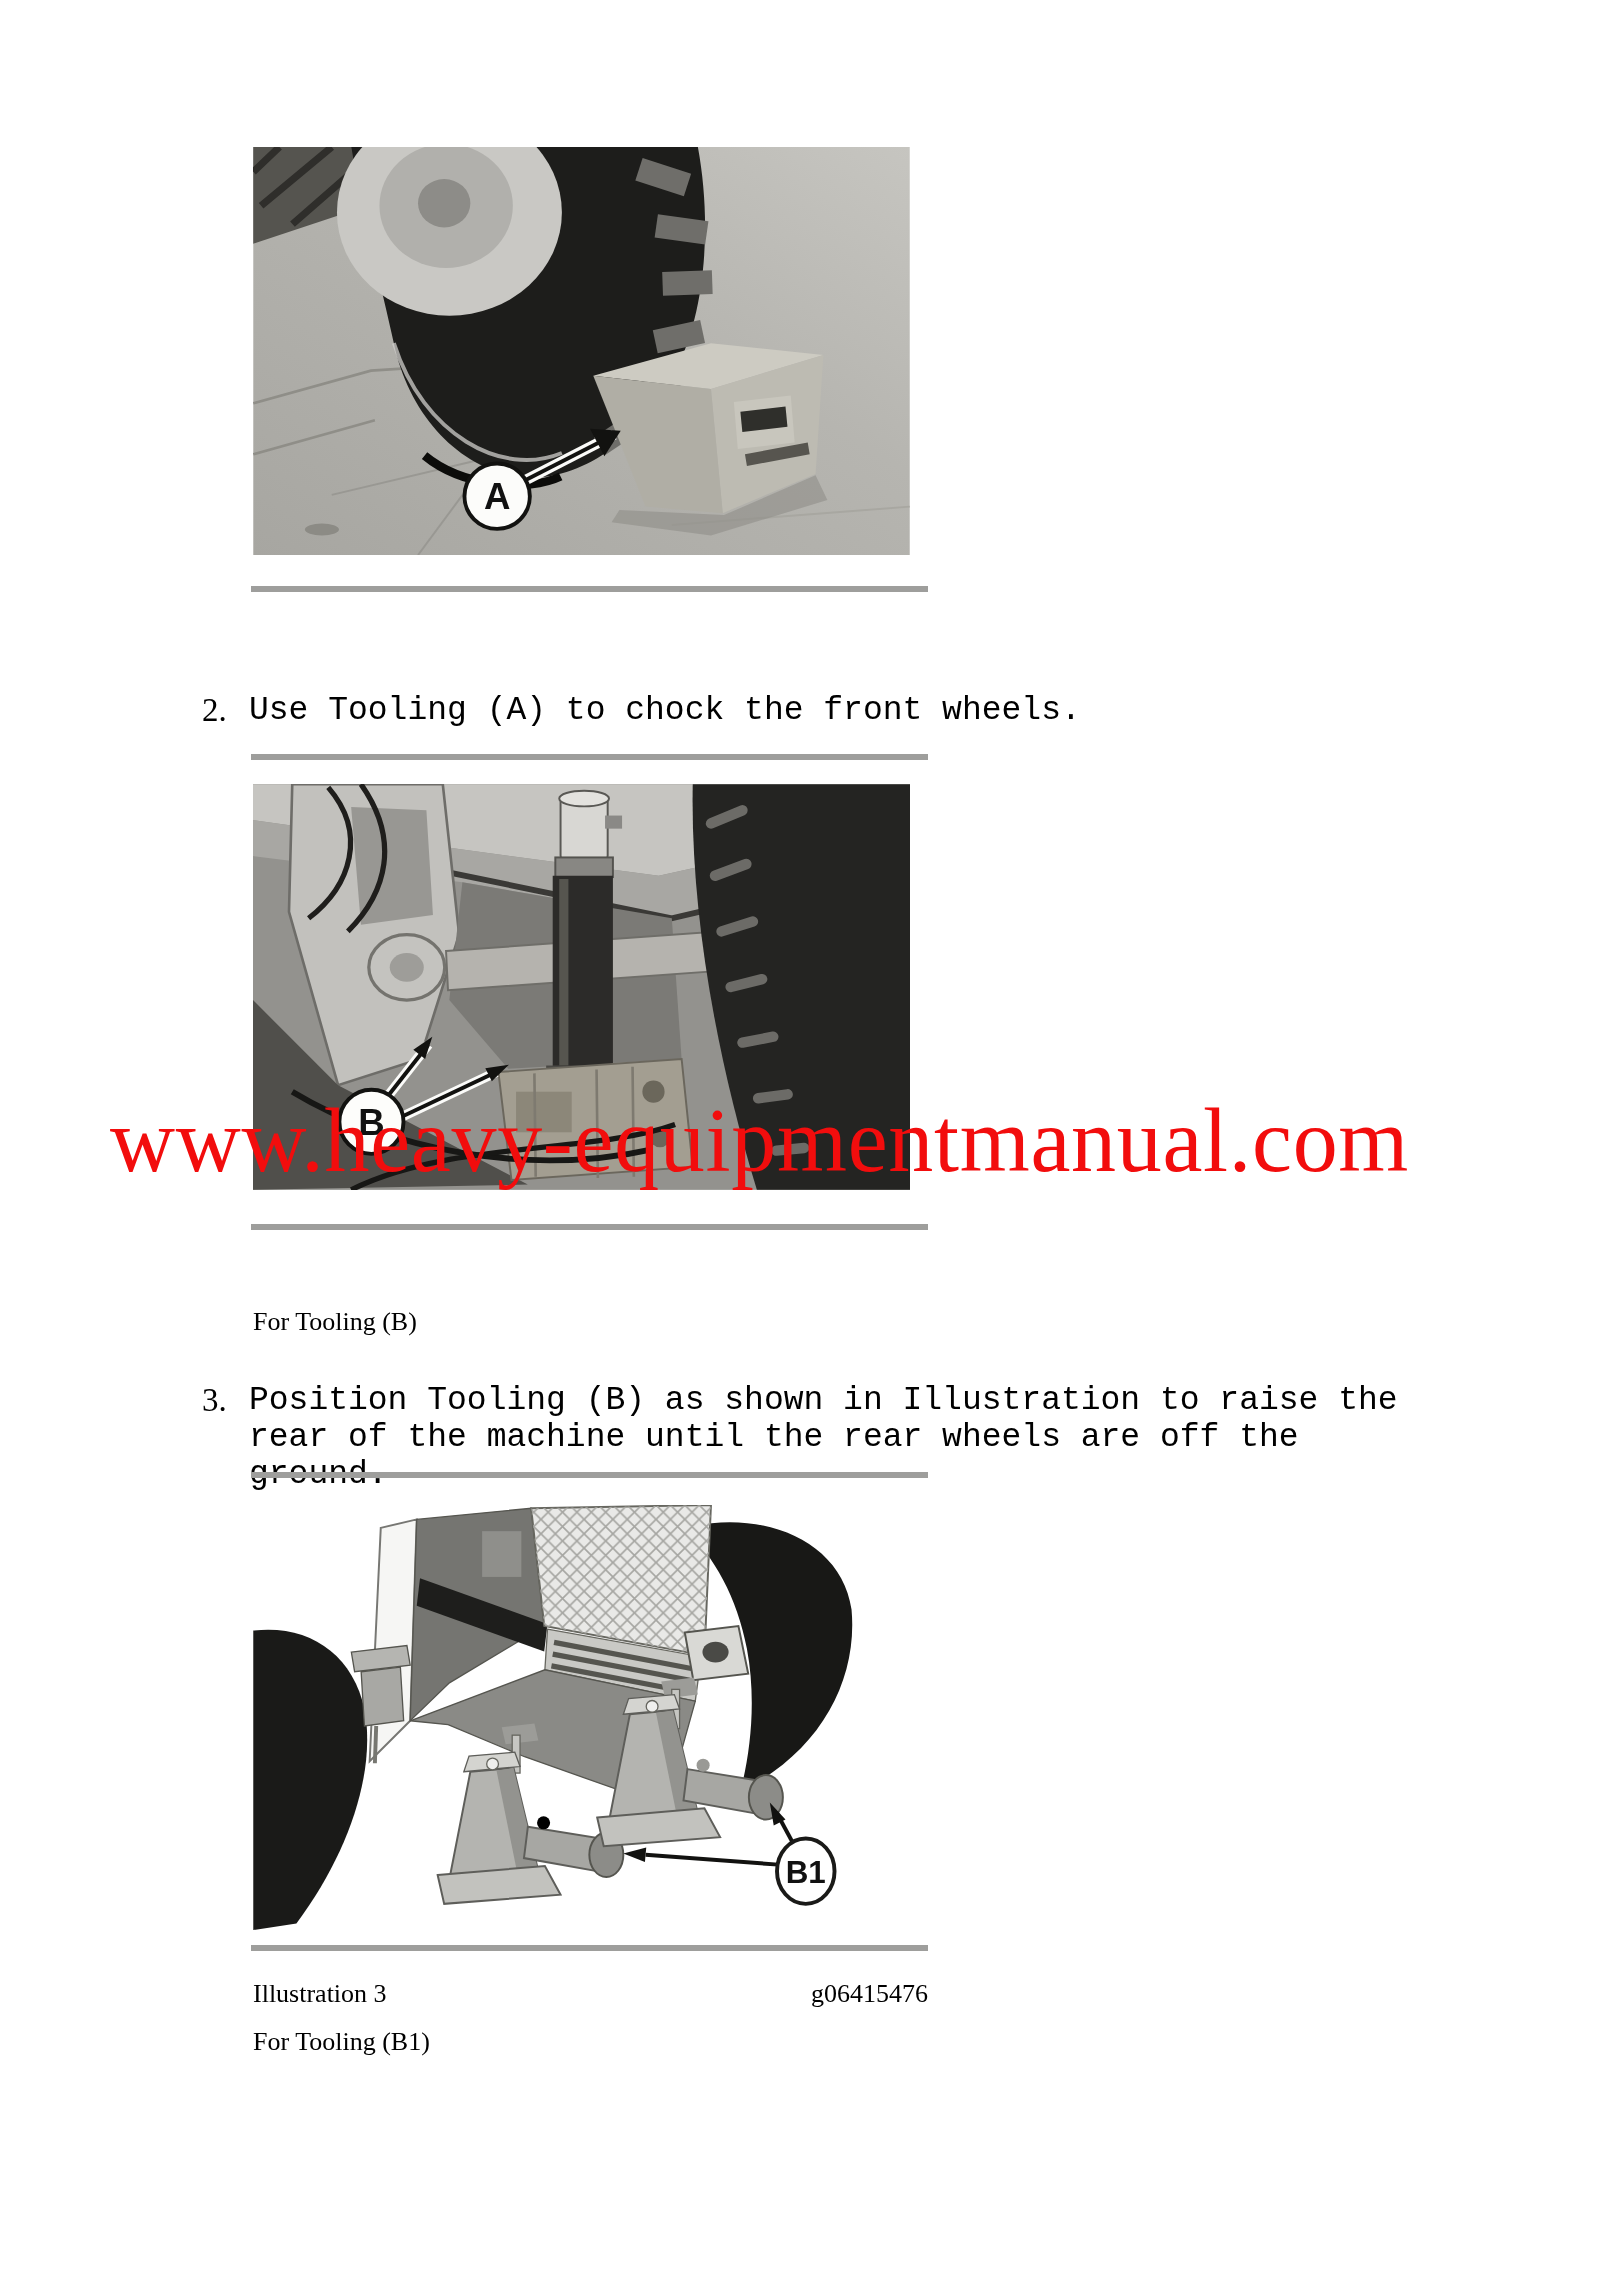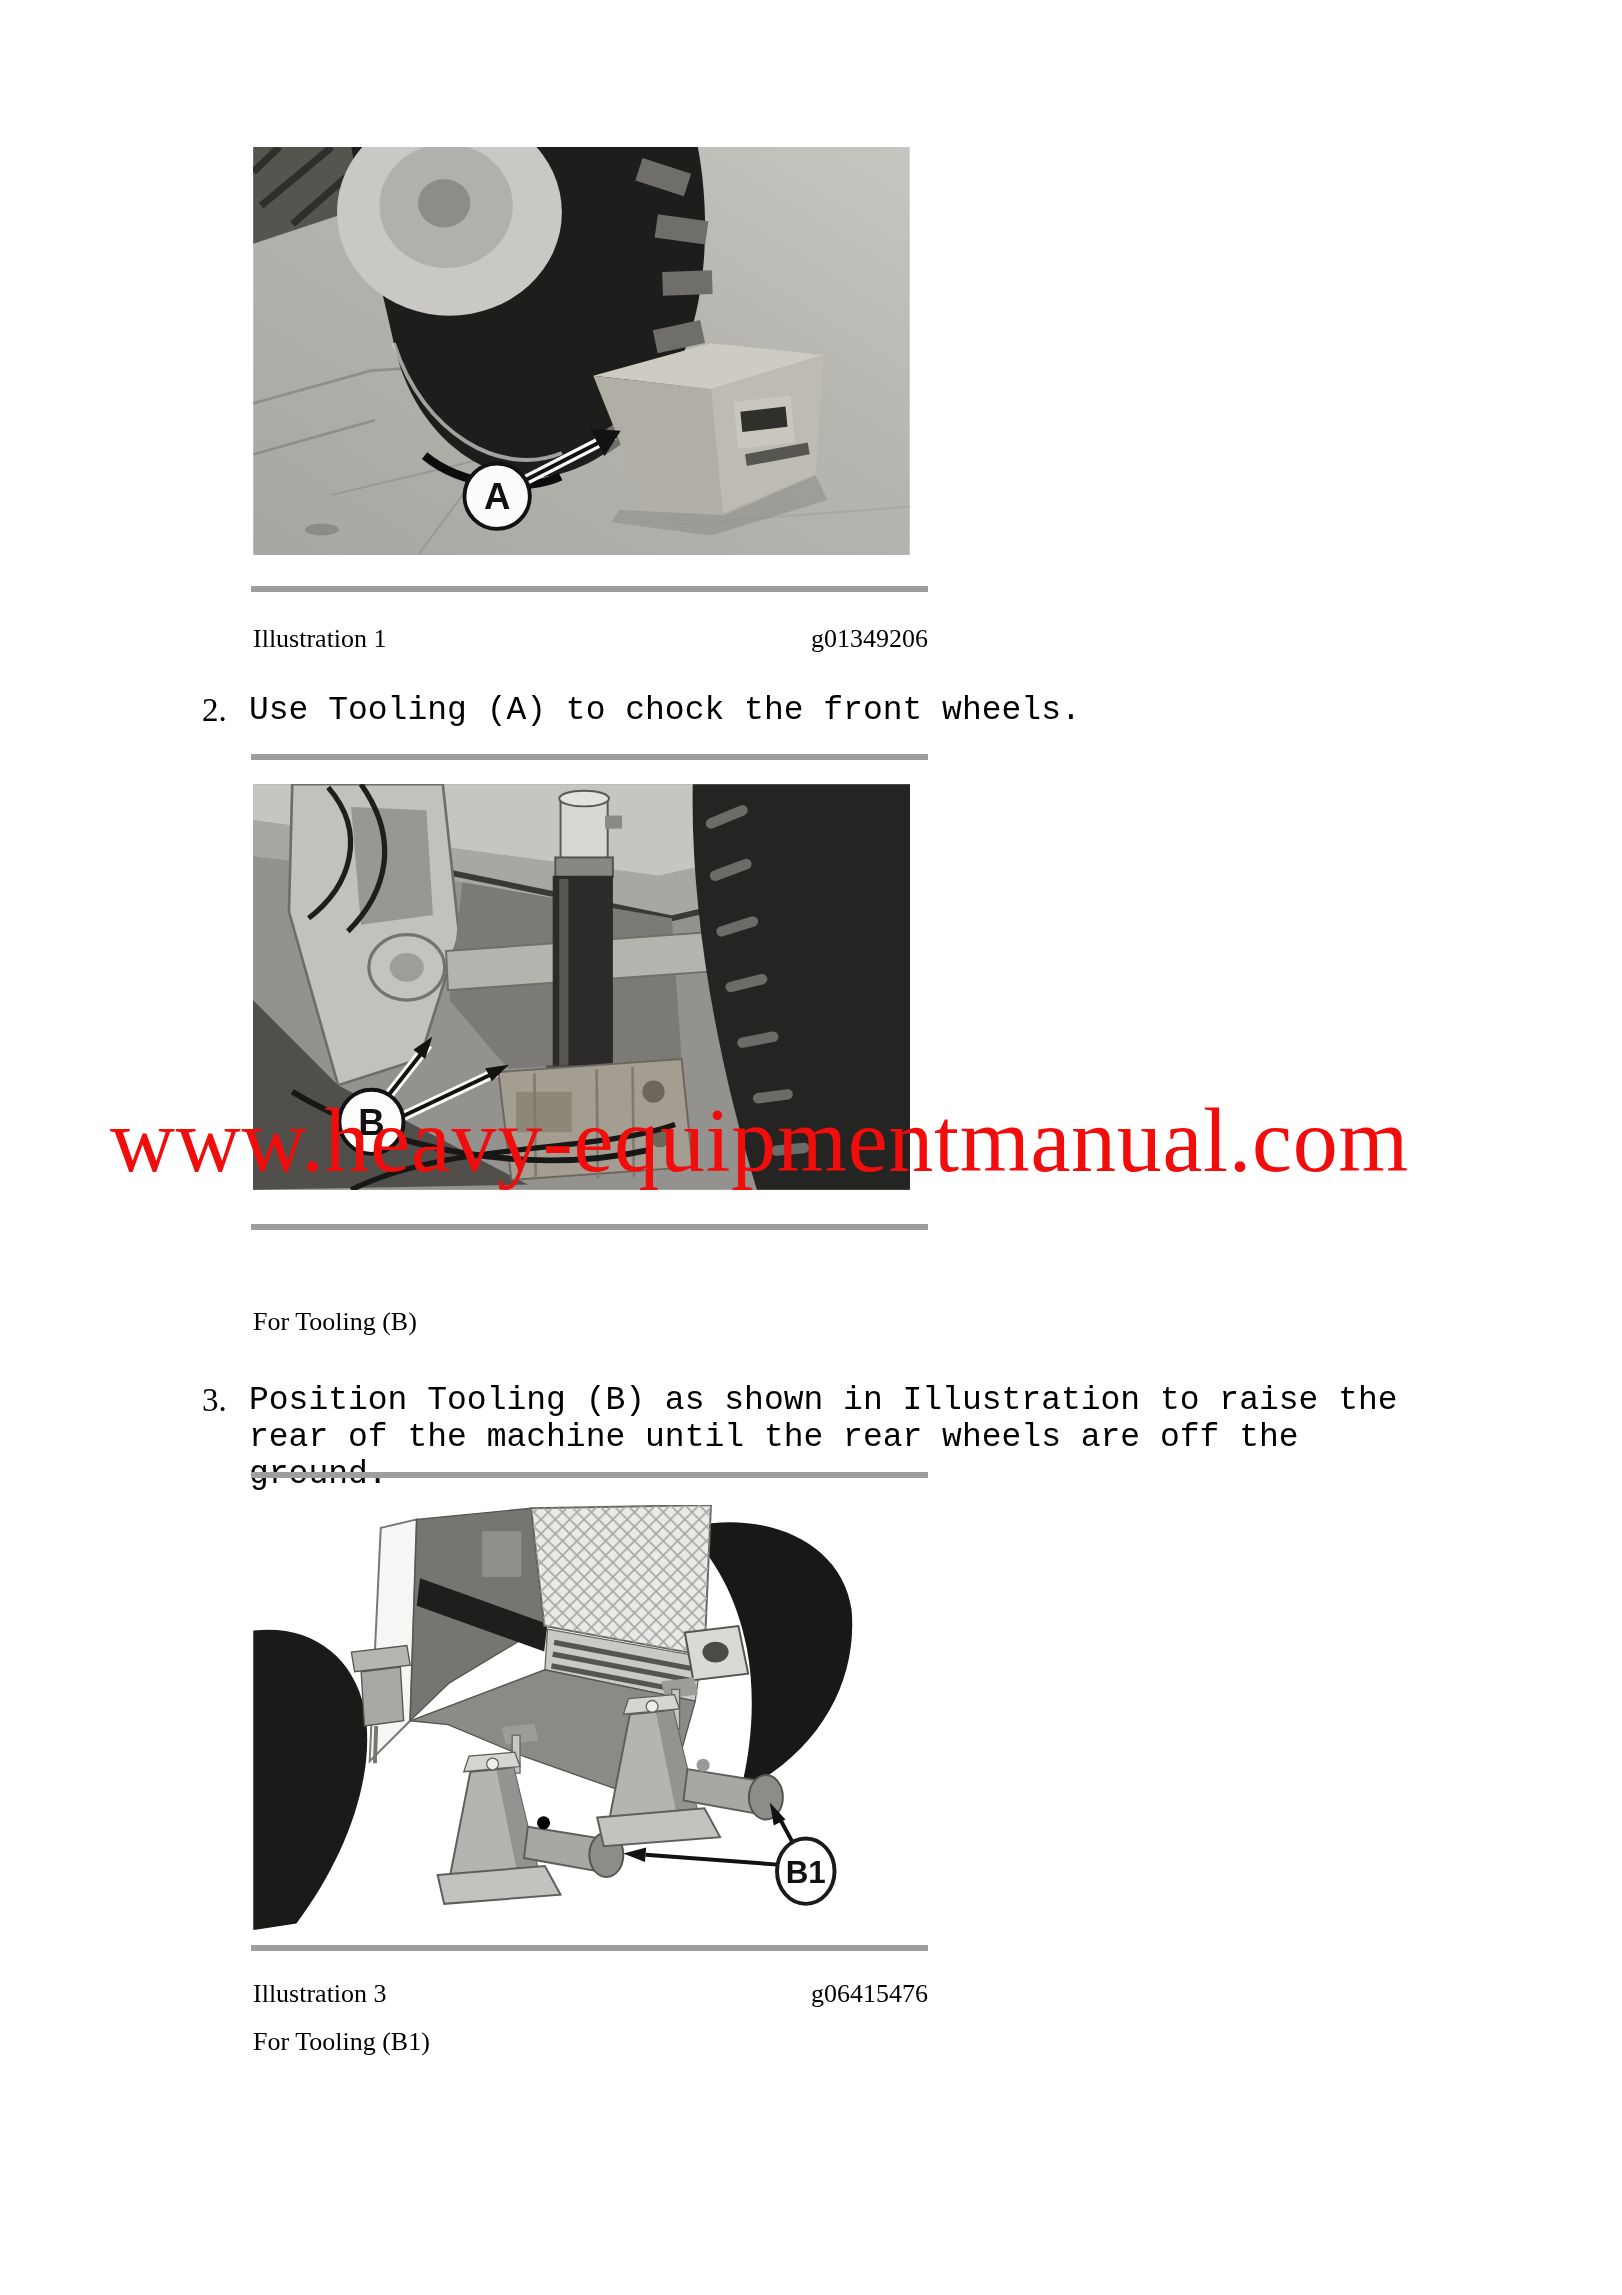--- a/index.html
+++ b/index.html
@@ -69,24 +69,20 @@
 
     <line x1="392" y1="522" x2="552" y2="440" stroke="#fbfbf9" stroke-width="16"></line>
     <line x1="392" y1="522" x2="552" y2="440" stroke="#121210" stroke-width="6"></line>
     <polygon points="562,434 537,473 515,431" fill="#121210"></polygon>
     <circle cx="373" cy="534" r="50" fill="#fcfcfa" stroke="#121210" stroke-width="6"></circle>
     <text class="callout" x="373" y="553" font-size="56" text-anchor="middle">A</text>
   </svg>
 
   <div class="bar" style="top:586px"></div>
 
-  <div class="cap-row" style="top:624px">
-    <span>Illustration 1</span>
-    <span>g01349206</span>
-  </div>
 
   <div class="step" style="top:692px">
     <span class="step-num">2.</span>
     <span class="step-text">Use Tooling (A) to chock the front wheels.</span>
   </div>
 
   <div class="bar" style="top:754px"></div>
 
   <svg class="photo" style="top:784px" width="657" height="406" viewBox="0 0 1004 620" aria-hidden="true">
     <rect width="1004" height="620" fill="#93928e"></rect>

